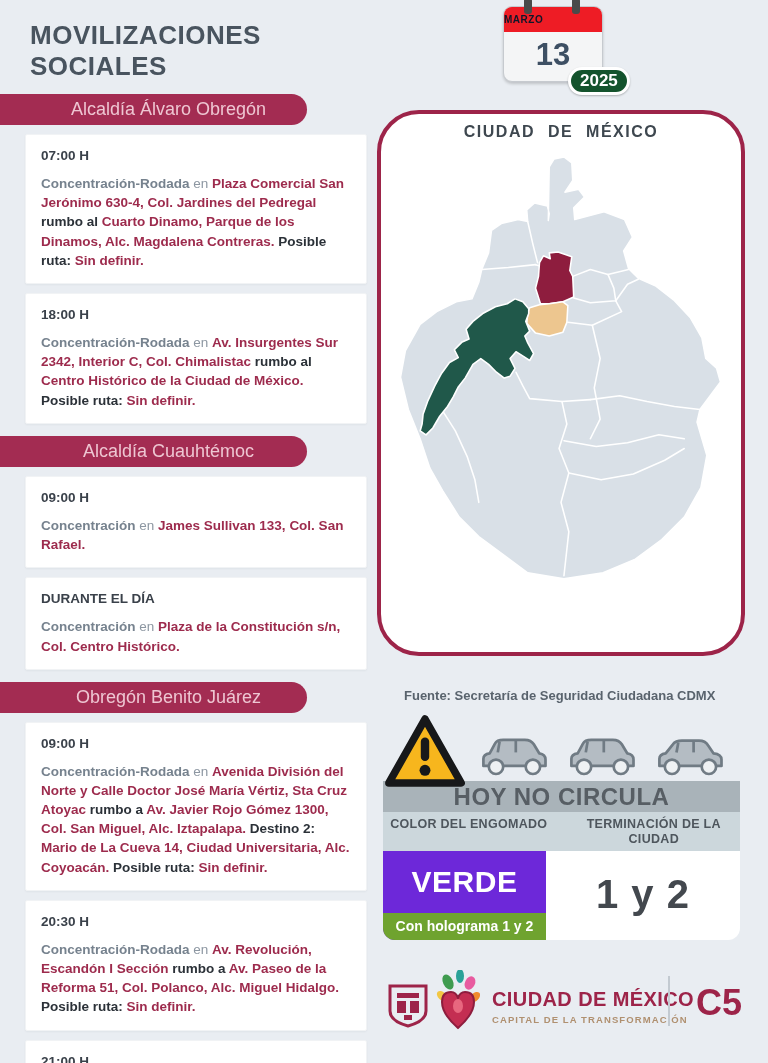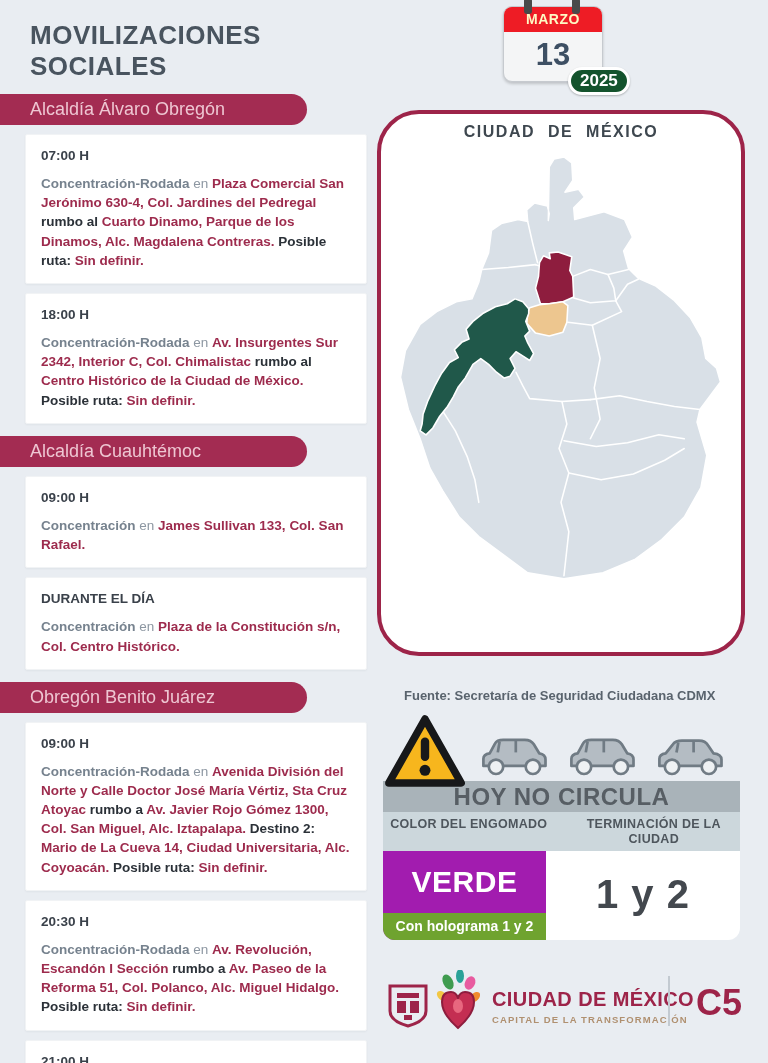--- a/index.html
+++ b/index.html
@@ -3,37 +3,37 @@
 <meta charset="utf-8">
 <style>
   html,body{margin:0;padding:0;}
   body{font-family:"Liberation Sans",sans-serif;background:#dfe4e9;}
   #page{position:relative;width:768px;height:1063px;background:#e9edf2;overflow:hidden;}
 
   
   #left-col{position:absolute;left:0;top:0;width:377px;}
   .main-title{margin:20px 0 0 30px;font-size:26px;font-weight:bold;color:#49545f;letter-spacing:.5px;}
   .alc-pill{margin-top:12px;width:277px;height:31px;line-height:31px;background:#a32c52;
-            border-radius:0 17px 17px 0;padding-left:30px;color:#eec6d2;font-size:18px;}
+            border-radius:0 17px 17px 0;padding-left:30px;color:#eec6d2;font-size:18px;text-align:center;}
   .cards{margin-left:25px;width:342px;}
   .event-card{background:#ffffff;border:1px solid #f1f3f5;border-radius:2px;
               padding:11px 15px 13px;margin-top:9px;box-shadow:0 1px 2px rgba(40,50,60,.05);
               font-size:13.5px;line-height:1.42;}
   .event-time{font-weight:bold;color:#3a414a;margin-bottom:9px;}
   .event-body{}
   .sg-g{color:#76828e;font-weight:bold;}
   .sg-p{color:#8d97a2;}
   .sg-m{color:#9d2b4d;font-weight:bold;}
   .sg-d{color:#2b3138;font-weight:bold;}
 
   
   #calendar{position:absolute;left:503px;top:6px;width:98px;height:74px;background:#f4f5f6;
             border:1px solid #c6cacf;border-radius:9px;box-shadow:0 2px 3px rgba(0,0,0,.18);}
   #calendar .cal-header{height:25px;background:#ee1c25;border-radius:8px 8px 0 0;
-            color:#fef9c3;font-weight:bold;font-size:14px;text-align:center;line-height:25px;letter-spacing:.5px;}
+            color:#0f172a;font-weight:bold;font-size:10px;text-align:left;line-height:25px;letter-spacing:.5px;}
   #calendar .cal-day{text-align:center;font-size:31px;font-weight:bold;color:#3d4f63;line-height:46px;}
   .cal-peg{position:absolute;top:-9px;width:8px;height:16px;background:#4a4a4a;border-radius:3px;}
   #peg1{left:20px;} #peg2{left:68px;}
   #year-pill{position:absolute;left:64px;top:60px;background:#14532d;border:3px solid #ffffff;
              border-radius:15px;color:#ffffff;font-weight:bold;font-size:17px;padding:1px 9px;
              box-shadow:0 1px 2px rgba(0,0,0,.25);}
 
   
   #map-card{position:absolute;left:377px;top:110px;width:368px;height:546px;background:#ffffff;
             border:4px solid #9d2449;border-radius:42px;box-sizing:border-box;overflow:hidden;}
@@ -48,21 +48,21 @@
   .car-icon{position:absolute;top:733px;z-index:2;}
   #car-1{left:478px;} #car-2{left:566px;} #car-3{left:654px;}
 
   #hnc-table{position:absolute;left:383px;top:781px;width:357px;z-index:1;}
   #hnc-title-band{height:31px;background:#a9b3b9;text-align:center;font-size:24px;font-weight:800;
                   color:#575e64;line-height:31px;letter-spacing:.5px;}
   #hnc-sub-band{height:39px;background:#ccd7dc;display:flex;gap:13px;}
   .hnc-col-head{font-size:12.5px;font-weight:800;color:#4e565d;text-align:center;line-height:1.2;padding-top:5px;letter-spacing:.3px;}
   #hnc-col1{width:178px;} #hnc-col2{width:179px;}
   #hnc-row{display:flex;height:89px;}
-  #hnc-green-cell{position:relative;width:178px;background:#a21caf;border-radius:0 0 12px 12px;border-bottom-right-radius:0;}
+  #hnc-green-cell{position:relative;width:178px;background:#6d28d9;border-radius:0 0 12px 12px;border-bottom-right-radius:0;}
   #sticker-value{text-align:center;font-size:30px;font-weight:800;color:#ffffff;line-height:62px;letter-spacing:.5px;}
   #holo-strip{position:absolute;left:0;bottom:0;width:100%;height:27px;background:#6fa32f;
               border-radius:0 0 0 12px;color:#ffffff;font-size:14px;font-weight:bold;
               text-align:center;line-height:27px;box-sizing:border-box;}
   #hnc-white-cell{width:212px;background:#ffffff;border-radius:0 0 12px 0;text-align:center;}
   #plate-value{font-size:40px;font-weight:800;color:#43484e;line-height:86px;letter-spacing:1px;}
 
   
   #footer-shield{position:absolute;left:387px;top:983px;}
   #footer-heart{position:absolute;left:436px;top:970px;}

